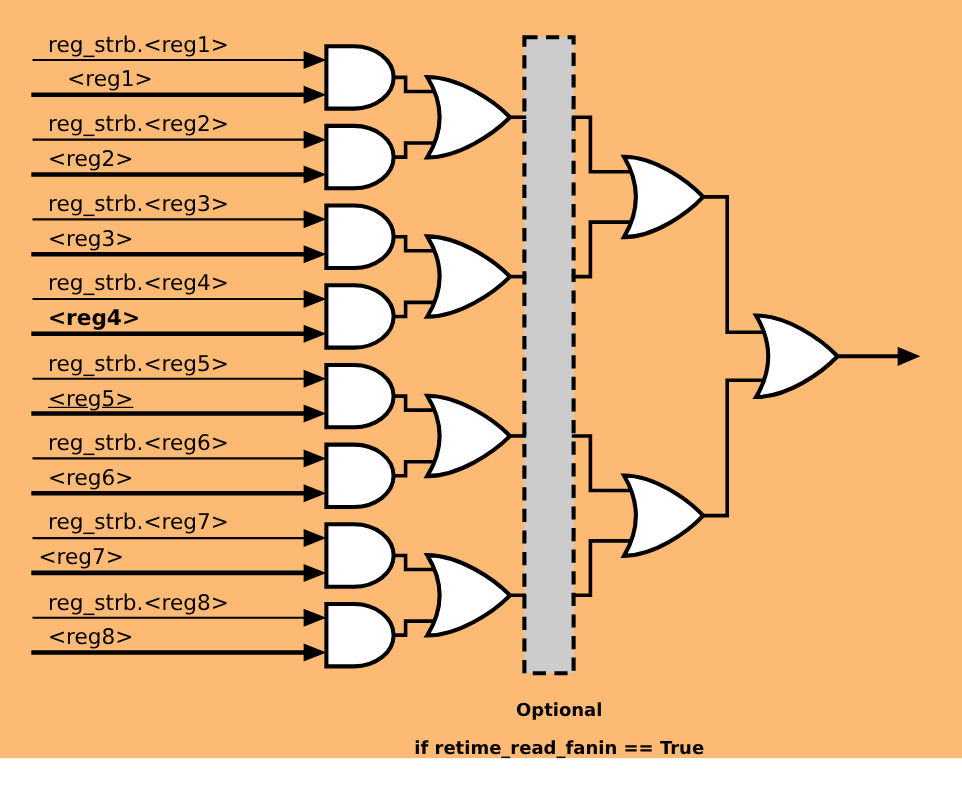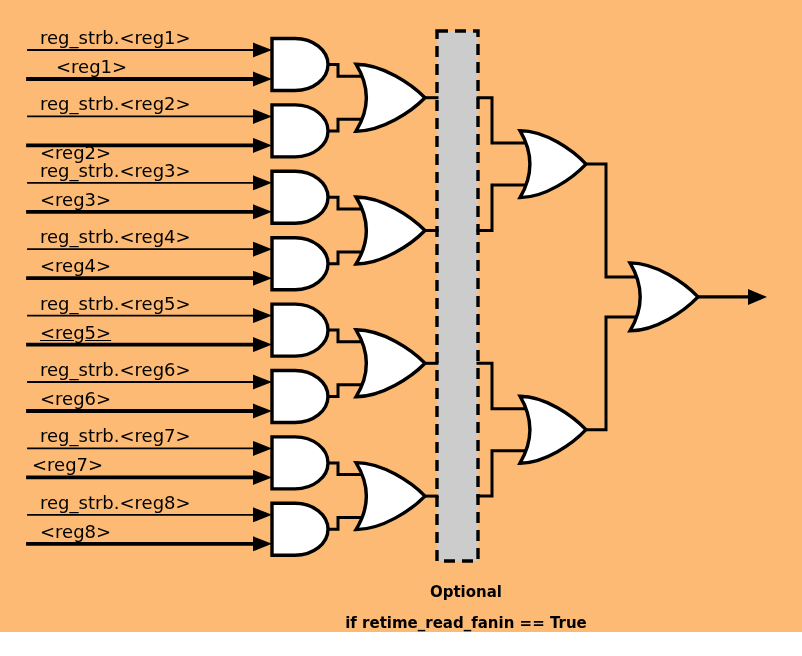--- a/index.html
+++ b/index.html
@@ -112,25 +112,25 @@
       <path d="M 356 462.6 C 382.22 462.6 411.2 482.03000000000003 425 496.1 C 411.2 510.17 382.22 529.6 356 529.6 Q 376.7 496.1 356 462.6 Z" fill="#ffffff" stroke="#000000" stroke-width="3.4"></path>
       <path d="M 520 130.60000000000002 C 545.08 130.60000000000002 572.8 150.03000000000003 586 164.10000000000002 C 572.8 178.17000000000002 545.08 197.60000000000002 520 197.60000000000002 Q 539.8 164.10000000000002 520 130.60000000000002 Z" fill="#ffffff" stroke="#000000" stroke-width="3.4"></path>
       <path d="M 520 396.20000000000005 C 545.08 396.20000000000005 572.8 415.63000000000005 586 429.70000000000005 C 572.8 443.77000000000004 545.08 463.20000000000005 520 463.20000000000005 Q 539.8 429.70000000000005 520 396.20000000000005 Z" fill="#ffffff" stroke="#000000" stroke-width="3.4"></path>
       <path d="M 630 262.90000000000003 C 655.84 262.90000000000003 684.4 282.62000000000006 698 296.90000000000003 C 684.4 311.18 655.84 330.90000000000003 630 330.90000000000003 Q 650.4 296.90000000000003 630 262.90000000000003 Z" fill="#ffffff" stroke="#000000" stroke-width="3.4"></path>
       <rect x="437" y="31" width="41" height="530" fill="none" stroke="#000000" stroke-width="3.4" stroke-dasharray="11,7"></rect>
     </svg>
   <div id="labels">
       <div class="sig-label" style="left: 40px; top: 28px;">reg_strb.&lt;reg1&gt;</div>
       <div class="sig-label" style="left: 56px; top: 57px;">&lt;reg1&gt;</div>
       <div class="sig-label" style="left: 40px; top: 94.4px;">reg_strb.&lt;reg2&gt;</div>
-      <div class="sig-label" style="left: 40px; top: 123.4px; margin-top: 20px;">&lt;reg2&gt;</div>
+      <div class="sig-label" style="left: 40px; top: 123.4px;">&lt;reg2&gt;</div>
       <div class="sig-label" style="left: 40px; top: 160.8px;">reg_strb.&lt;reg3&gt;</div>
       <div class="sig-label" style="left: 40px; top: 189.8px;">&lt;reg3&gt;</div>
       <div class="sig-label" style="left: 40px; top: 227.2px;">reg_strb.&lt;reg4&gt;</div>
-      <div class="sig-label" style="left: 40px; top: 256.2px;">&lt;reg4&gt;</div>
+      <div class="sig-label" style="left: 40px; top: 256.2px; font-weight: bold;">&lt;reg4&gt;</div>
       <div class="sig-label" style="left: 40px; top: 293.6px;">reg_strb.&lt;reg5&gt;</div>
       <div class="sig-label" style="left: 40px; top: 322.6px; text-decoration: underline;">&lt;reg5&gt;</div>
       <div class="sig-label" style="left: 40px; top: 360px;">reg_strb.&lt;reg6&gt;</div>
       <div class="sig-label" style="left: 40px; top: 389px;">&lt;reg6&gt;</div>
       <div class="sig-label" style="left: 40px; top: 426.4px;">reg_strb.&lt;reg7&gt;</div>
       <div class="sig-label" style="left: 32px; top: 455.4px;">&lt;reg7&gt;</div>
       <div class="sig-label" style="left: 40px; top: 492.8px; text-align: center;">reg_strb.&lt;reg8&gt;</div>
       <div class="sig-label" style="left: 40px; top: 521.8px;">&lt;reg8&gt;</div>
     </div>
   <div id="caption">

